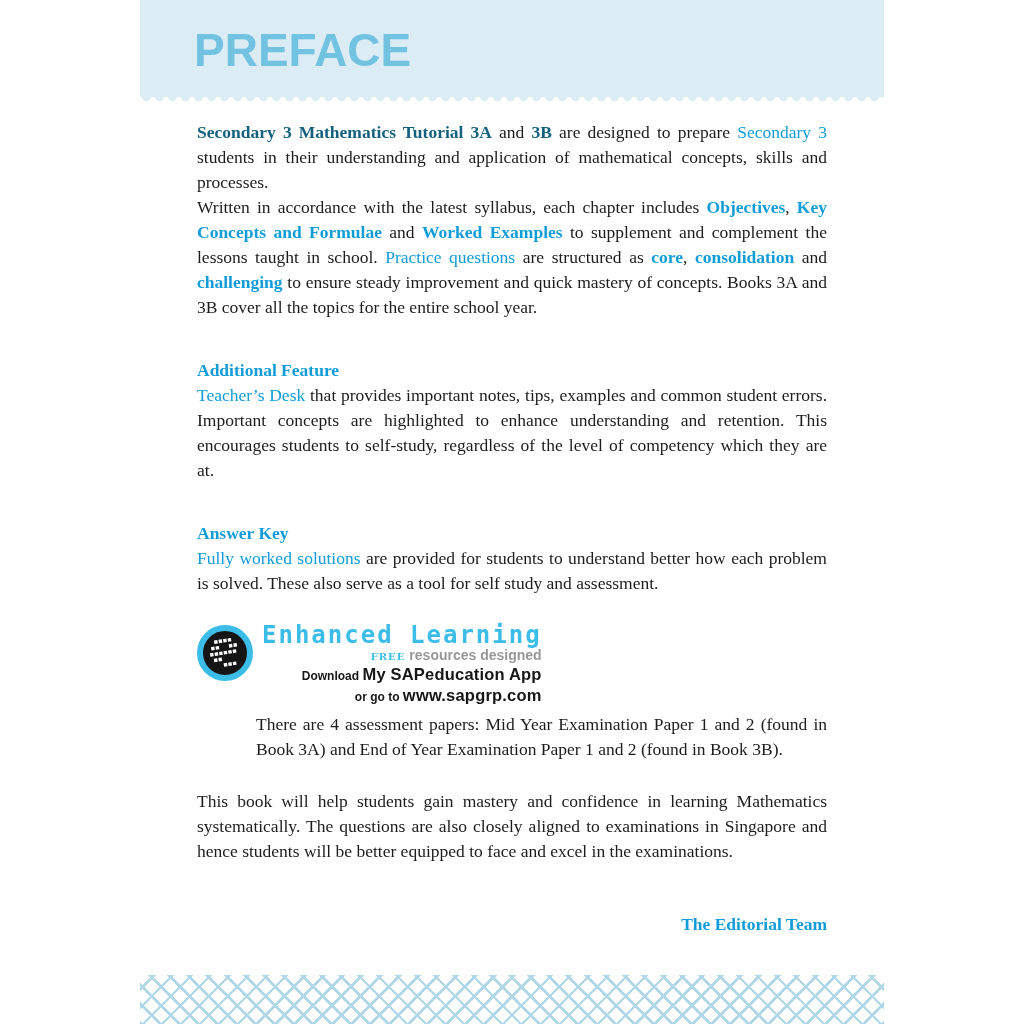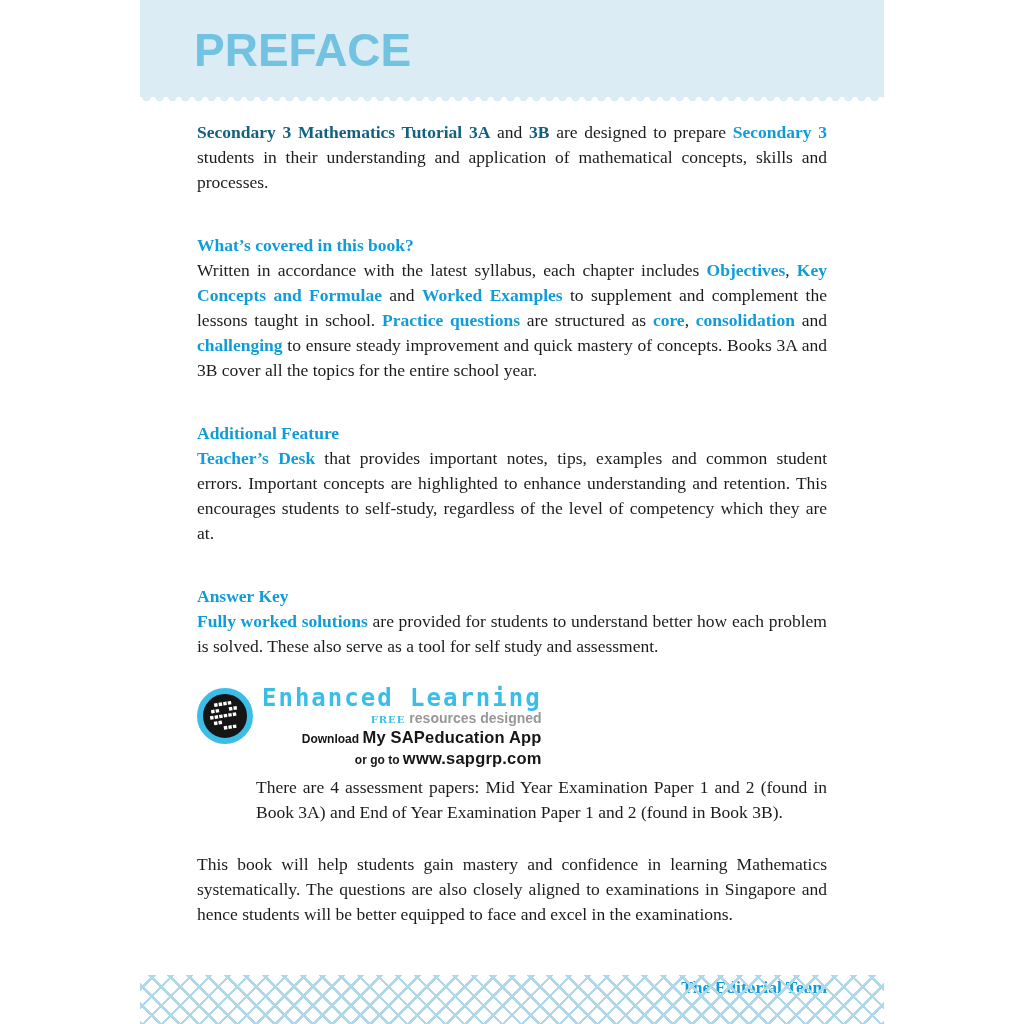--- a/index.html
+++ b/index.html
@@ -54,21 +54,21 @@
   h2{
     margin:38px 0 0 0;
     font-size:17.5px;
     line-height:25px;
     color:var(--cyan);
     font-weight:bold;
     text-align:left;
   }
   .seg-plain{}
   .seg-dark-bold{color:var(--dark-blue);font-weight:bold;}
-  .seg-cyan-bold{color:var(--cyan);font-weight:bold;}
+  .seg-cyan-bold{color:var(--cyan);font-weight:normal;}
   .seg-cyan-bold-italic{color:var(--cyan);font-weight:bold;}
   
   .el-row{
     display:flex;align-items:flex-start;margin-top:27px;
     font-family:"Liberation Sans",sans-serif;text-align:right;
   }
   .el-icon{
     width:56px;height:56px;border-radius:50%;
     background:#151515;border:6px solid var(--logo-cyan);
     flex-shrink:0;display:flex;align-items:center;justify-content:center;
@@ -115,21 +115,20 @@
 
   <div class="header">
     <div class="page-title">PREFACE</div>
   </div>
   <div class="header-scallop"></div>
 
   <div class="content">
 
     <p class="intro"><span class="seg-dark-bold">Secondary 3 Mathematics Tutorial 3A</span><span class="seg-plain"> and </span><span class="seg-dark-bold">3B</span><span class="seg-plain"> are designed to prepare </span><span class="seg-cyan-bold">Secondary 3</span><span class="seg-plain"> students in their understanding and application of mathematical concepts, skills and processes.</span></p>
 
-    <h2>What’s covered in this book?</h2>
     <p><span class="seg-plain">Written in accordance with the latest syllabus, each chapter includes </span><span class="seg-cyan-bold-italic">Objectives</span><span class="seg-plain">, </span><span class="seg-cyan-bold-italic">Key Concepts and Formulae</span><span class="seg-plain"> and </span><span class="seg-cyan-bold-italic">Worked Examples</span><span class="seg-plain"> to supplement and complement the lessons taught in school. </span><span class="seg-cyan-bold">Practice questions</span><span class="seg-plain"> are structured as </span><span class="seg-cyan-bold-italic">core</span><span class="seg-plain">, </span><span class="seg-cyan-bold-italic">consolidation</span><span class="seg-plain"> and </span><span class="seg-cyan-bold-italic">challenging</span><span class="seg-plain"> to ensure steady improvement and quick mastery of concepts. Books 3A and 3B cover all the topics for the entire school year.</span></p>
 
     <h2>Additional Feature</h2>
     <p><span class="seg-cyan-bold">Teacher’s Desk</span><span class="seg-plain"> that provides important notes, tips, examples and common student errors. Important concepts are highlighted to enhance understanding and retention. This encourages students to self-study, regardless of the level of competency which they are at.</span></p>
 
     <h2>Answer Key</h2>
     <p><span class="seg-cyan-bold">Fully worked solutions</span><span class="seg-plain"> are provided for students to understand better how each problem is solved. These also serve as a tool for self study and assessment.</span></p>
 
     <div class="el-row">
       <div class="el-icon">

